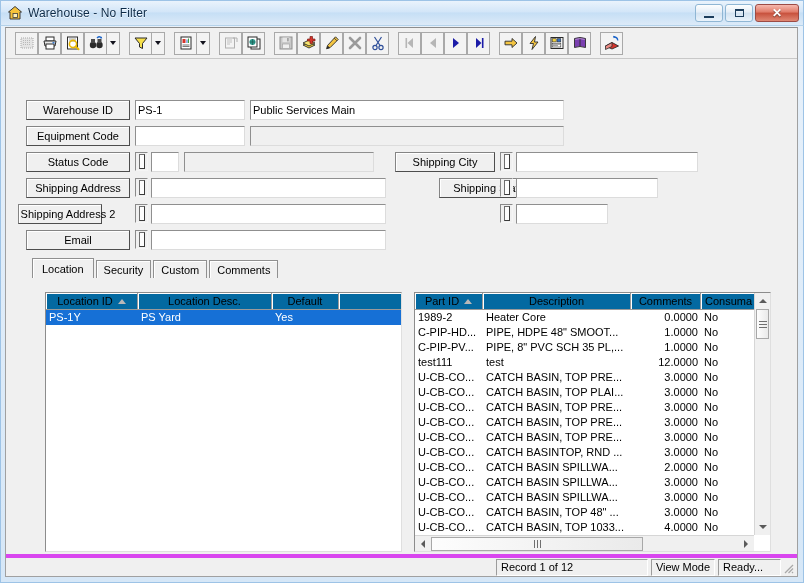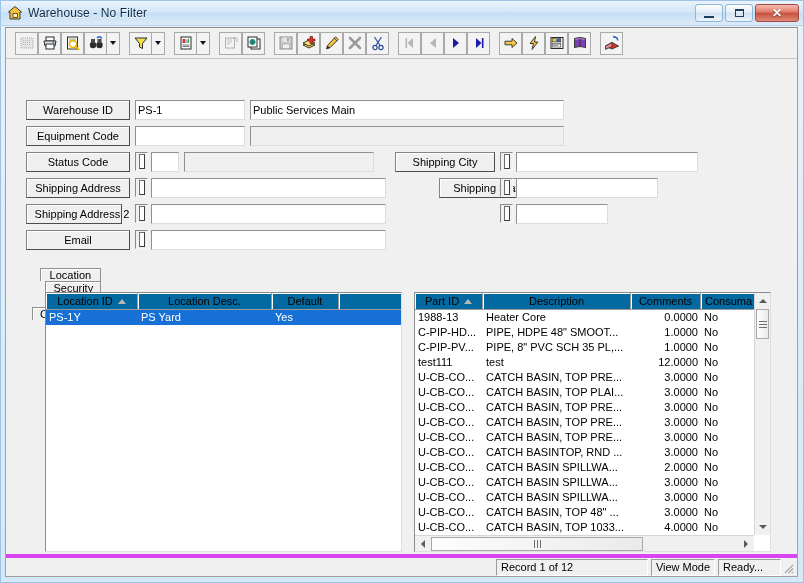--- a/index.html
+++ b/index.html
@@ -591,21 +591,21 @@
       </div>
       <div class="fld-input" style="left:145px; top:92px; width:28px;"></div>
       <div class="fld-input ro" style="left:178px; top:92px; width:190px;"></div>
 
       <div class="fld-label" style="left:20px; top:118px; width:104px;">Shipping Address</div>
       <div class="lookup-btn" style="left:129px; top:118px;">
         <span class="lookup-bar"></span>
       </div>
       <div class="fld-input" style="left:145px; top:118px; width:235px;"></div>
 
-      <div class="fld-label" style="left:20px; top:144px; width:96px;padding-left:16px;">Shipping Address 2</div>
+      <div class="fld-label" style="left:12px; top:144px; width:84px;padding-left:16px;">Shipping Address 2</div>
       <div class="lookup-btn" style="left:129px; top:144px;">
         <span class="lookup-bar"></span>
       </div>
       <div class="fld-input" style="left:145px; top:144px; width:235px;"></div>
 
       <div class="fld-label" style="left:20px; top:170px; width:104px;">Email</div>
       <div class="lookup-btn" style="left:129px; top:170px;">
         <span class="lookup-bar"></span>
       </div>
       <div class="fld-input" style="left:145px; top:170px; width:235px;"></div>
@@ -620,21 +620,21 @@
       <div class="lookup-btn" style="left:494px; top:118px;">
         <span class="lookup-bar"></span>
       </div>
       <div class="fld-input" style="left:510px; top:118px; width:142px;"></div>
 
       <div class="lookup-btn" style="left:494px; top:144px;">
         <span class="lookup-bar"></span>
       </div>
       <div class="fld-input" style="left:510px; top:144px; width:92px;"></div>
 
-      <div class="tabstrip" style="left:26px; top:208px;flex-direction:column;">
+      <div class="tabstrip" style="left:26px; top:198px;">
         <div class="tab active">
           <span>Location</span>
         </div>
         <div class="tab">
           <span>Security</span>
         </div>
         <div class="tab">
           <span>Custom</span>
         </div>
         <div class="tab">
@@ -677,21 +677,21 @@
           </div>
           <div class="gh" style="width:70px;">
             <span>Comments</span>
           </div>
           <div class="gh" style="width:55px; border-right:none;">
             <span>Consuma</span>
           </div>
         </div>
         <div id="part-rows" style="width:341px;">
             <div class="grow">
-              <div class="gc" style="width: 68px;">1988-13</div>
+              <div class="gc" style="width: 68px;">1989-2</div>
               <div class="gc" style="width: 148px;">Heater Core</div>
               <div class="gc num" style="width: 70px;">0.0000</div>
               <div class="gc" style="width: 62px;">No</div>
             </div>
             <div class="grow">
               <div class="gc" style="width: 68px;">C-PIP-HD...</div>
               <div class="gc" style="width: 148px;">PIPE, HDPE 48" SMOOT...</div>
               <div class="gc num" style="width: 70px;">1.0000</div>
               <div class="gc" style="width: 62px;">No</div>
             </div>

